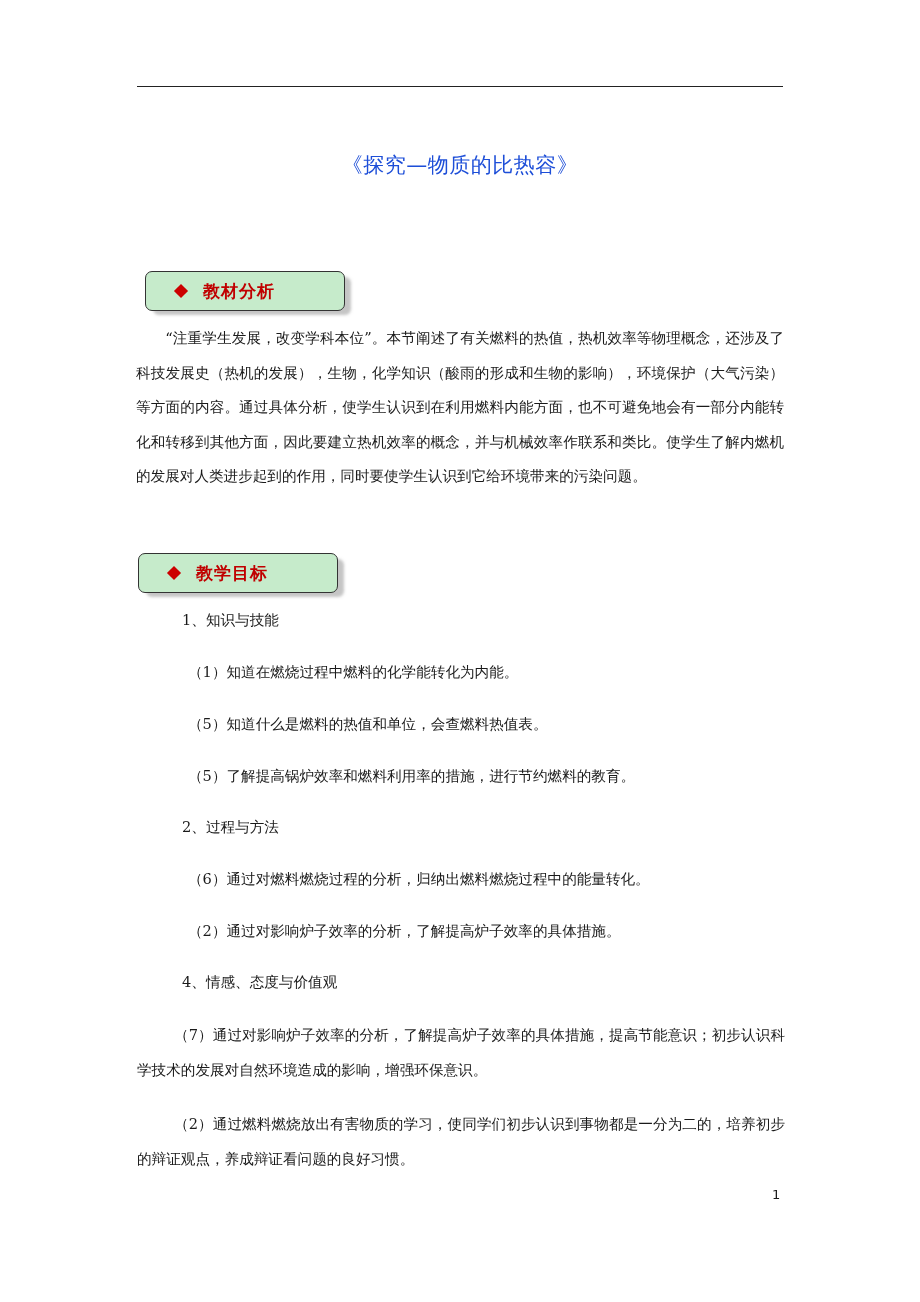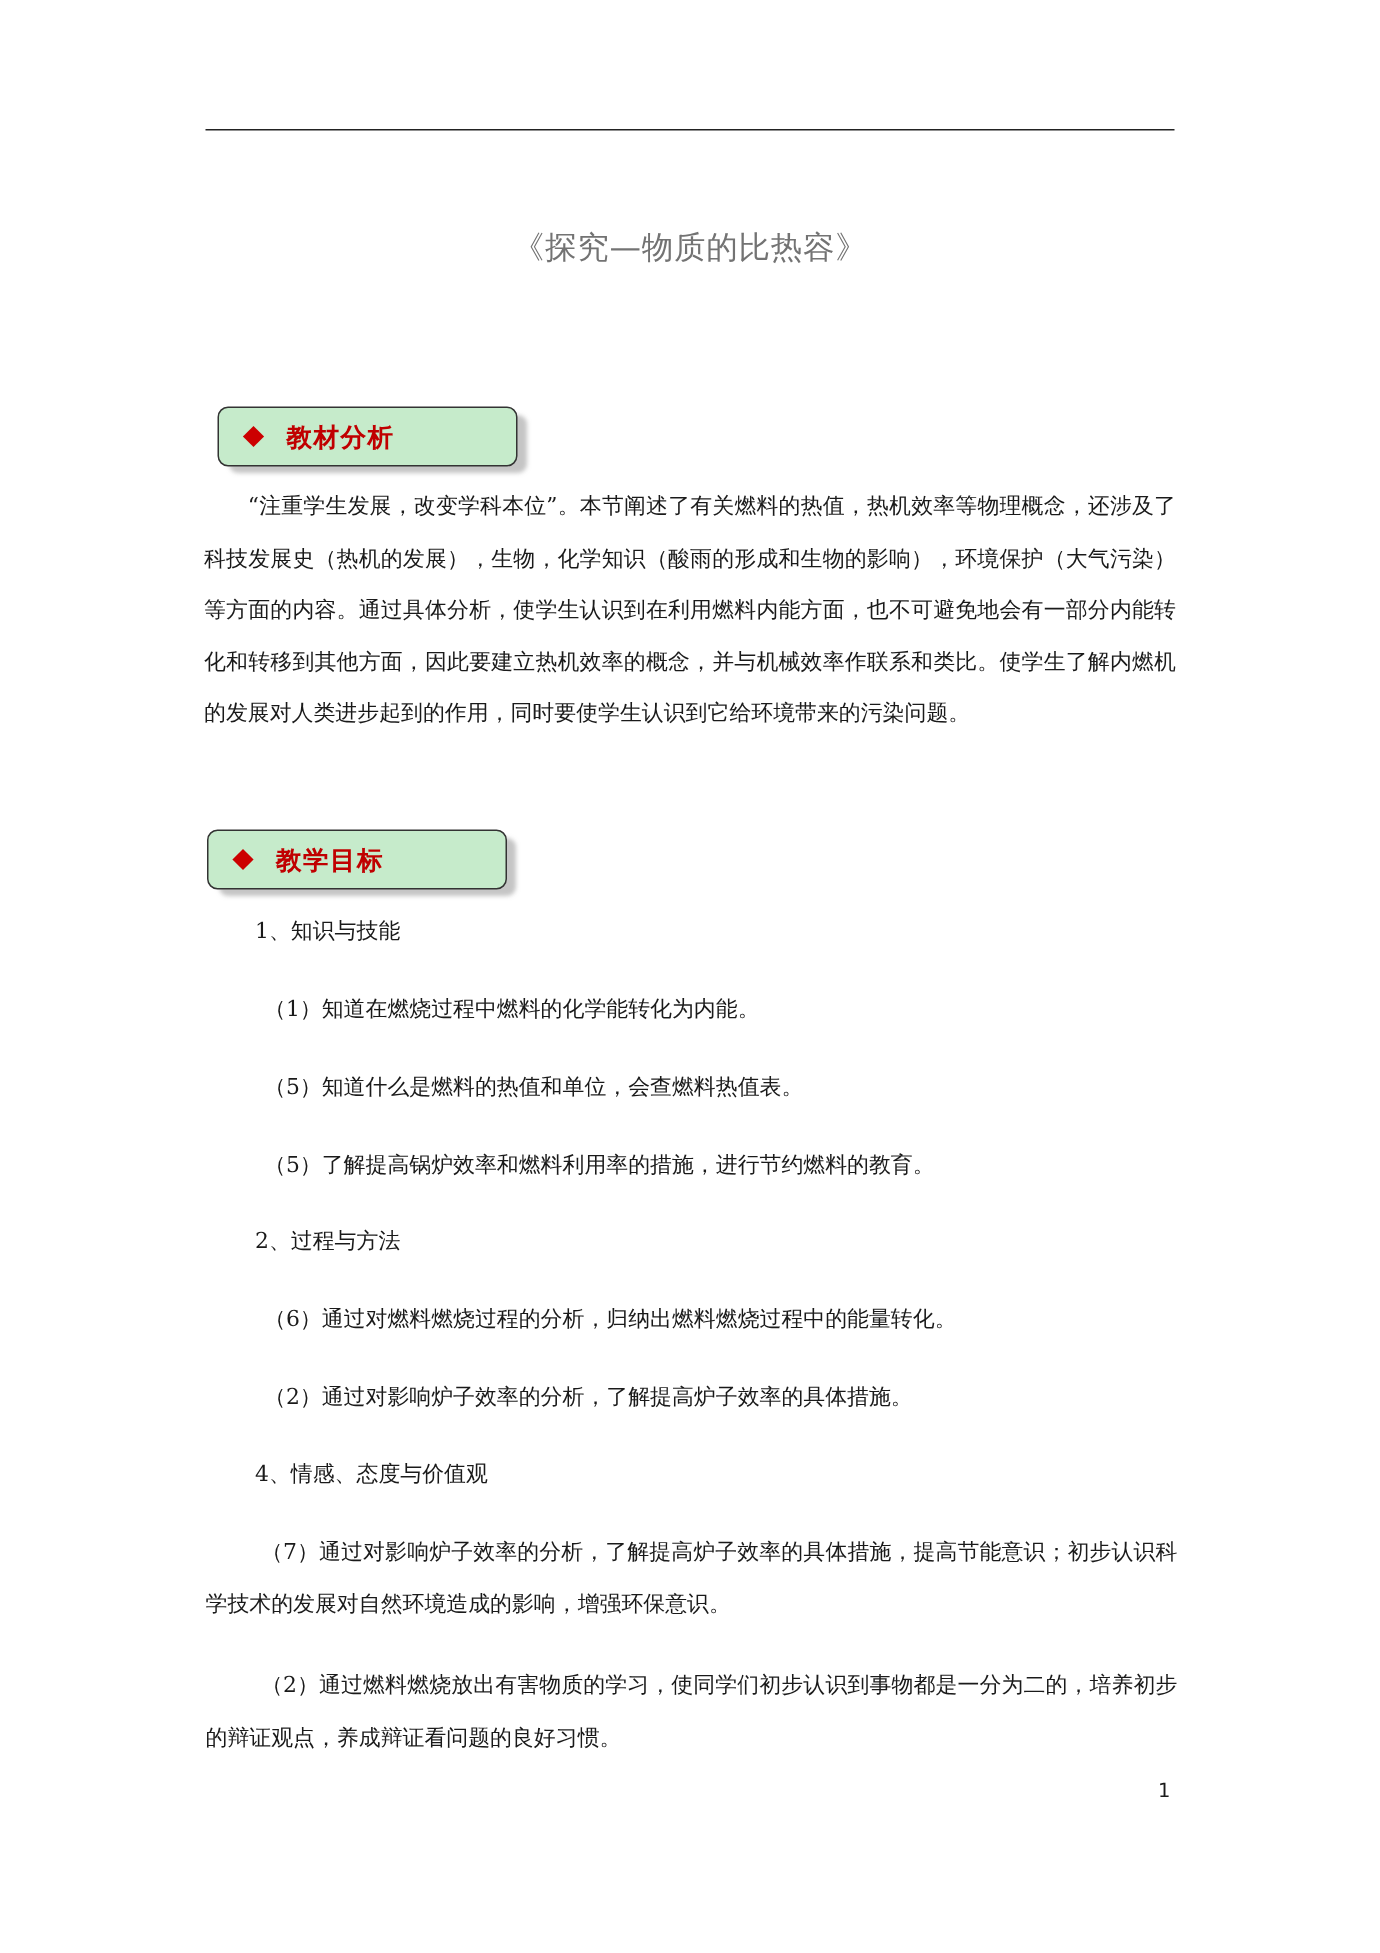--- a/index.html
+++ b/index.html
@@ -2,35 +2,35 @@
 <html><head>
 <meta charset="utf-8">
 <style>
   html, body { margin: 0; padding: 0; background: #ffffff; }
   body { width: 920px; height: 1302px; position: relative; overflow: hidden;
          font-family: "DejaVu Serif", "Liberation Serif", serif; color: #1a1a1a; }
   .header-rule { position: absolute; left: 137px; top: 86px; width: 646px; height: 0;
                  border-top: 1.5px solid #222; }
   .title { position: absolute; left: 0; width: 920px; top: 151px; text-align: center;
            font-family: "DejaVu Sans", "Liberation Sans", sans-serif;
-           font-size: 21px; color: #737373; letter-spacing: 0.5px; }
+           font-size: 21px; color: #1d4ed8; letter-spacing: 0.5px; }
   .sec-box { position: absolute; height: 40px; background: #c6ebcb;
              border: 1.5px solid #333; border-radius: 7px; box-sizing: border-box;
              box-shadow: 7px 5px 3px -1px rgba(150,150,150,0.55);
-             display: flex; align-items: center; padding-left: 16px; }
+             display: flex; align-items: center; padding-left: 28px; }
   .sec-box .diamond { width: 10px; height: 10px; background: #cc0000; transform: rotate(45deg);
                       margin-right: 17px; margin-left: 2px; }
   .sec-box .label { font-family: "DejaVu Sans", "Liberation Sans", sans-serif;
                     font-size: 17px; color: #c00000; font-weight: bold; letter-spacing: 1px; }
   .box1 { left: 145px; top: 271px; width: 200px; }
   .box2 { left: 138px; top: 553px; width: 200px; text-align: center; }
   .para { position: absolute; left: 136px; width: 648px; font-size: 14.6px;
           line-height: 34.5px; text-align: justify; }
   .p-intro { top: 321px; text-indent: 2em; }
-  .line { position: absolute; font-size: 14.6px; white-space: nowrap; }
+  .line { position: absolute; font-size: 14.6px; white-space: nowrap; margin-left: 12px; }
   .lvl1 { left: 170px; }
   .lvl2 { left: 176px; }
   .indent-para { position: absolute; left: 137px; width: 648px; font-size: 14.6px;
                  line-height: 34.5px; text-indent: 37px; text-align: justify; }
   .page-num { position: absolute; left: 772px; top: 1187px; font-size: 13px;
               font-family: "DejaVu Sans", "Liberation Sans", sans-serif; }
 </style>
 </head>
 <body>
 

